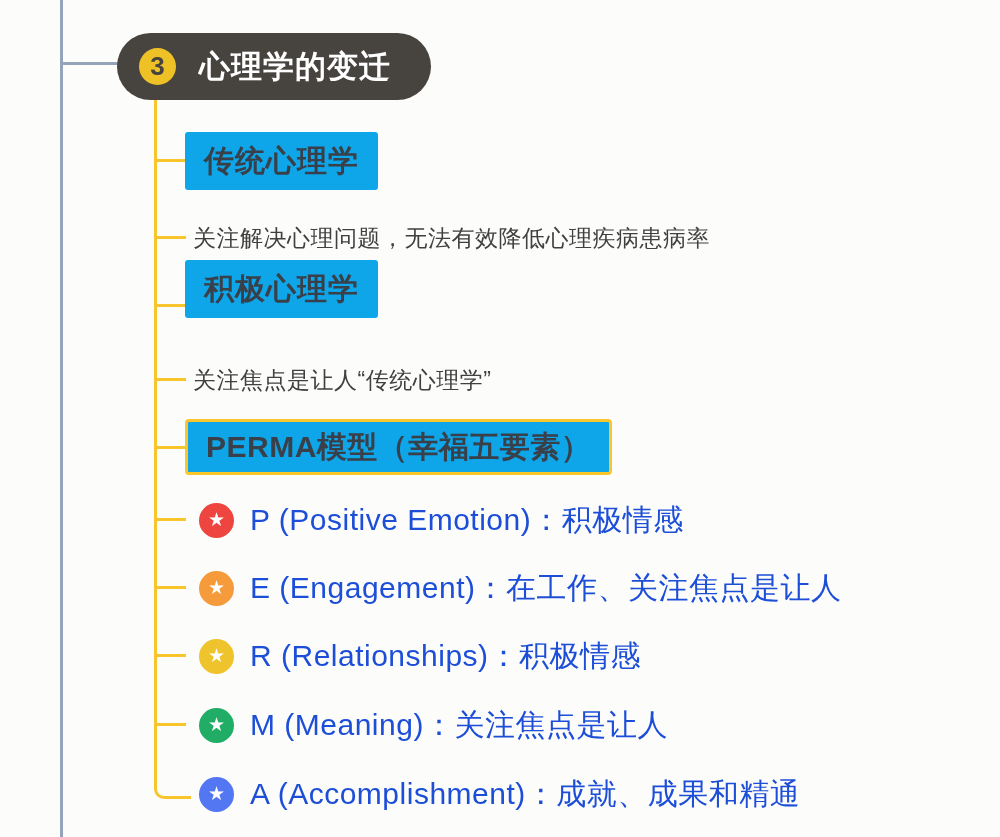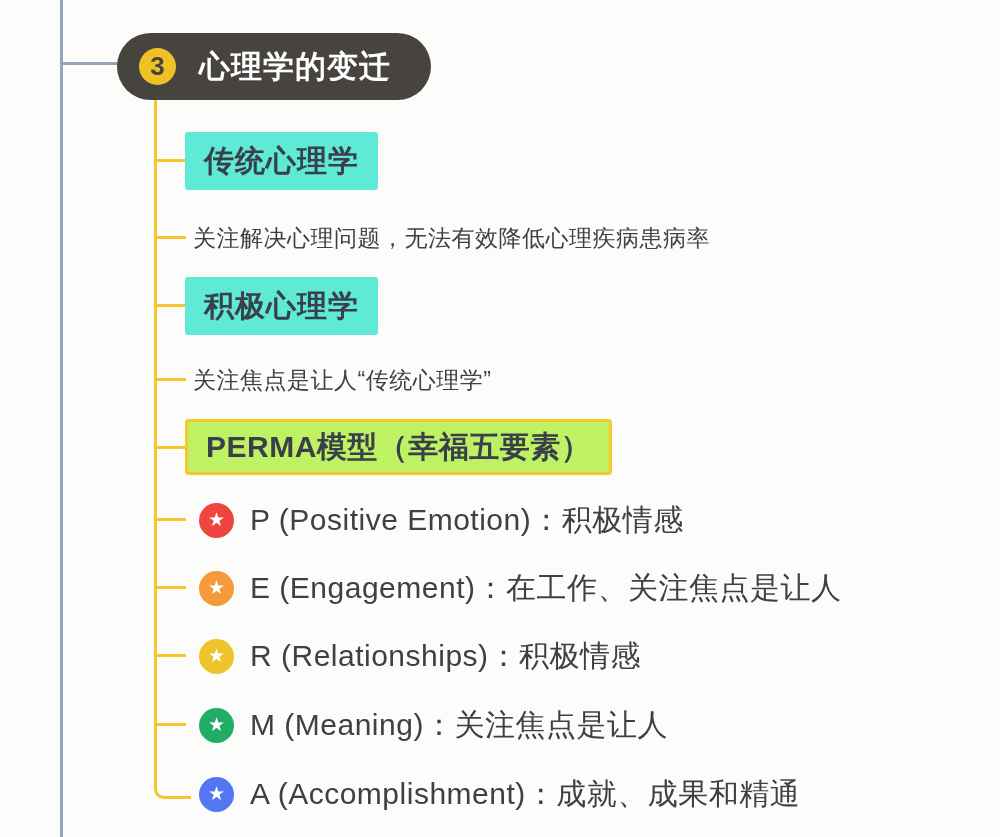--- a/index.html
+++ b/index.html
@@ -28,47 +28,47 @@
   }
   .num-badge{
     width:37px;height:37px;border-radius:50%;background:#eec226;color:#47433f;
     font-size:26px;font-weight:800;display:flex;align-items:center;justify-content:center;
     flex:0 0 auto;
   }
   .root-title{color:#ffffff;font-size:31px;font-weight:700;letter-spacing:1px;white-space:nowrap;margin-left:8px;}
 
   
   .hl-box{
-    left:185px;height:58px;background:#5eead4;color:#39404a;
+    left:185px;height:58px;background:#0ea5e9;color:#39404a;
     font-size:30px;font-weight:700;line-height:58px;padding:0 19px;
     border-radius:3px;white-space:nowrap;letter-spacing:1px;
   }
 
   
   .note{
     left:193px;font-size:23px;line-height:36px;color:#404040;white-space:nowrap;
     letter-spacing:0.5px;
   }
 
   
   .outline-box{
-    left:185px;top:419px;height:50px;background:#bef264;
+    left:185px;top:419px;height:50px;background:#0ea5e9;
     border:3px solid #f9c62b;border-radius:4px;color:#39404a;
     font-size:30px;font-weight:700;line-height:50px;padding:0 18px;
     white-space:nowrap;letter-spacing:0.5px;
   }
 
   
   .star-row{left:199px;display:flex;align-items:center;gap:16px;height:38px;}
   .star-badge{
     width:35px;height:35px;border-radius:50%;flex:0 0 auto;
     display:flex;align-items:center;justify-content:center;
   }
   .star-glyph{color:#ffffff;font-size:19px;line-height:1;transform:translateY(-1px);}
-  .star-text{font-size:30px;color:#404040;white-space:nowrap;letter-spacing:0.5px;}
+  .star-text{font-size:30px;color:#1d4ed8;white-space:nowrap;letter-spacing:0.5px;}
 </style>
 </head>
 <body>
 
 <div class="abs gray-vline"></div>
 <div class="abs gray-branch"></div>
 <div class="abs trunk"></div>
 <div class="abs elbow"></div>
 <div class="abs tick" style="top:159px"></div>
 <div class="abs tick" style="top:236px"></div>
@@ -81,21 +81,21 @@
 <div class="abs tick" style="top:723px"></div>
 
 <div class="abs root-pill">
   <span class="num-badge">3</span>
   <span class="root-title">心理学的变迁</span>
 </div>
 
 <div class="abs hl-box" style="top:132px">传统心理学</div>
 <div class="abs note" style="top:220px">关注解决心理问题，无法有效降低心理疾病患病率</div>
 
-<div class="abs hl-box" style="top:277px">积极心理学</div>
+<div class="abs hl-box" style="top:260px">积极心理学</div>
 <div class="abs note" style="top:362px">关注焦点是让人“传统心理学”</div>
 
 <div class="abs outline-box">PERMA模型（幸福五要素）</div>
 
 <div class="abs star-row" style="top:501px">
   <span class="star-badge" style="background-color: rgb(238, 69, 64);">
     <span class="star-glyph">★</span>
   </span>
   <span class="star-text">P (Positive Emotion)：积极情感</span>
 </div>

